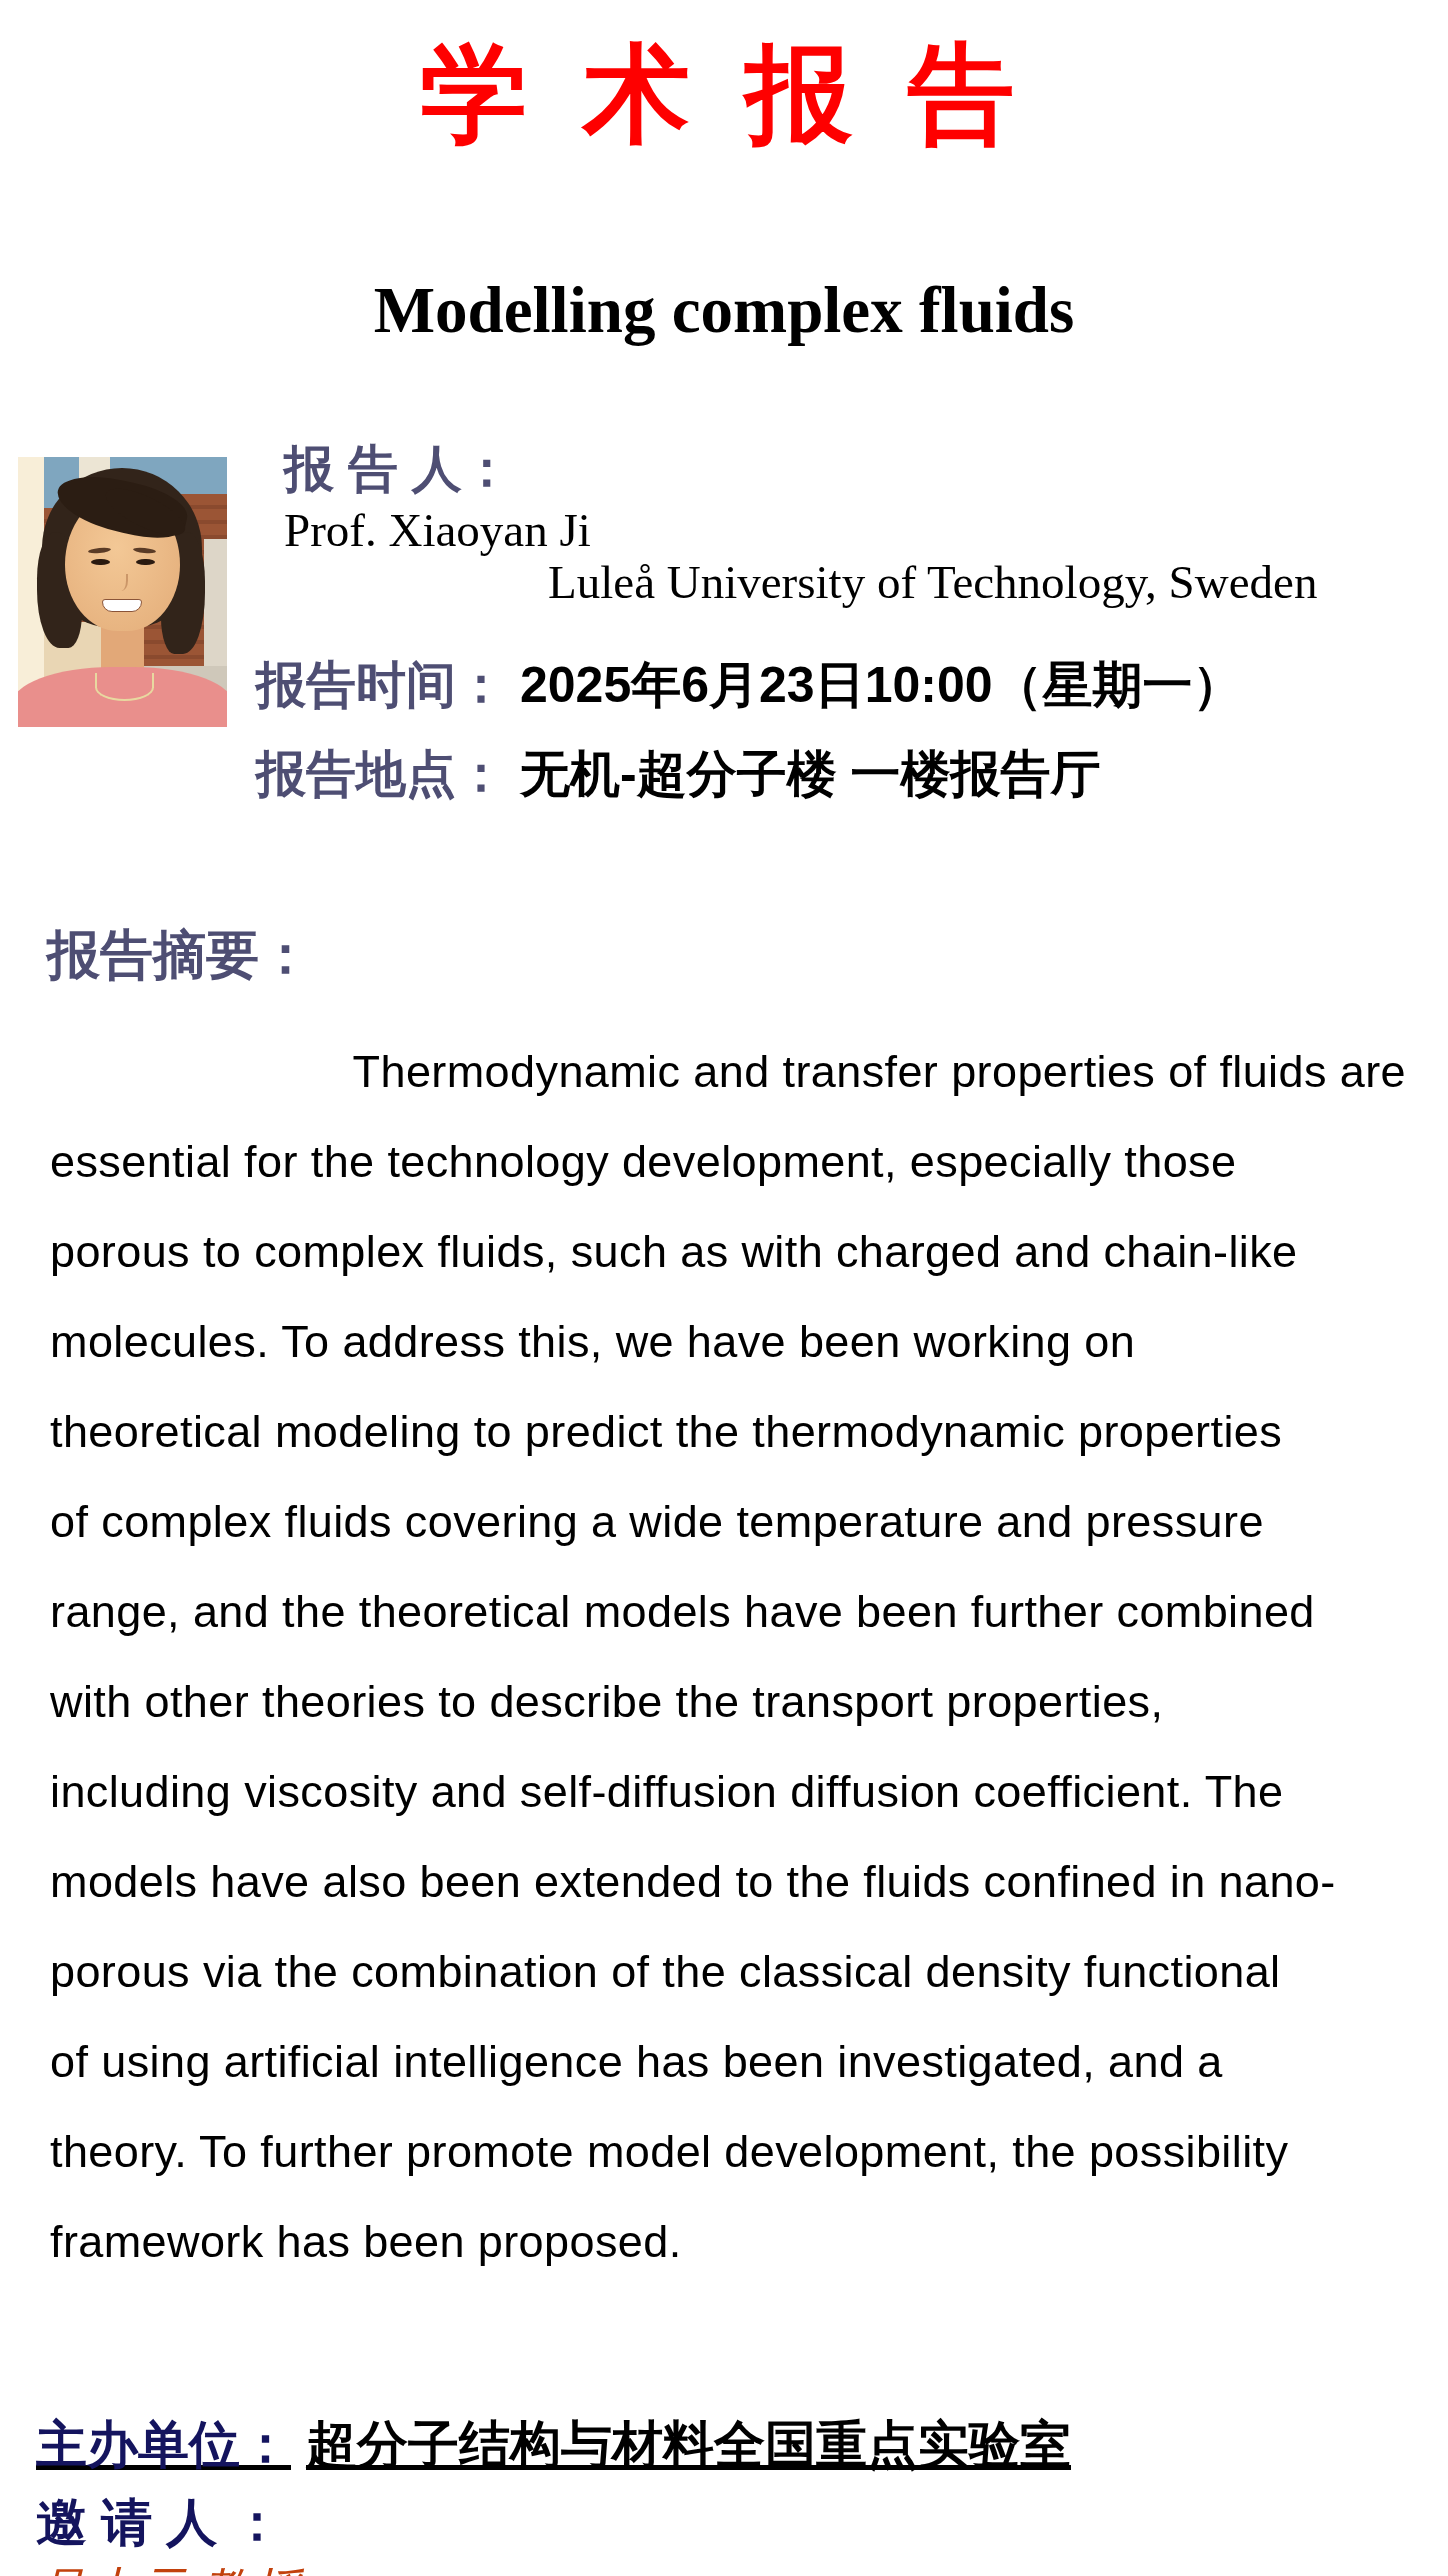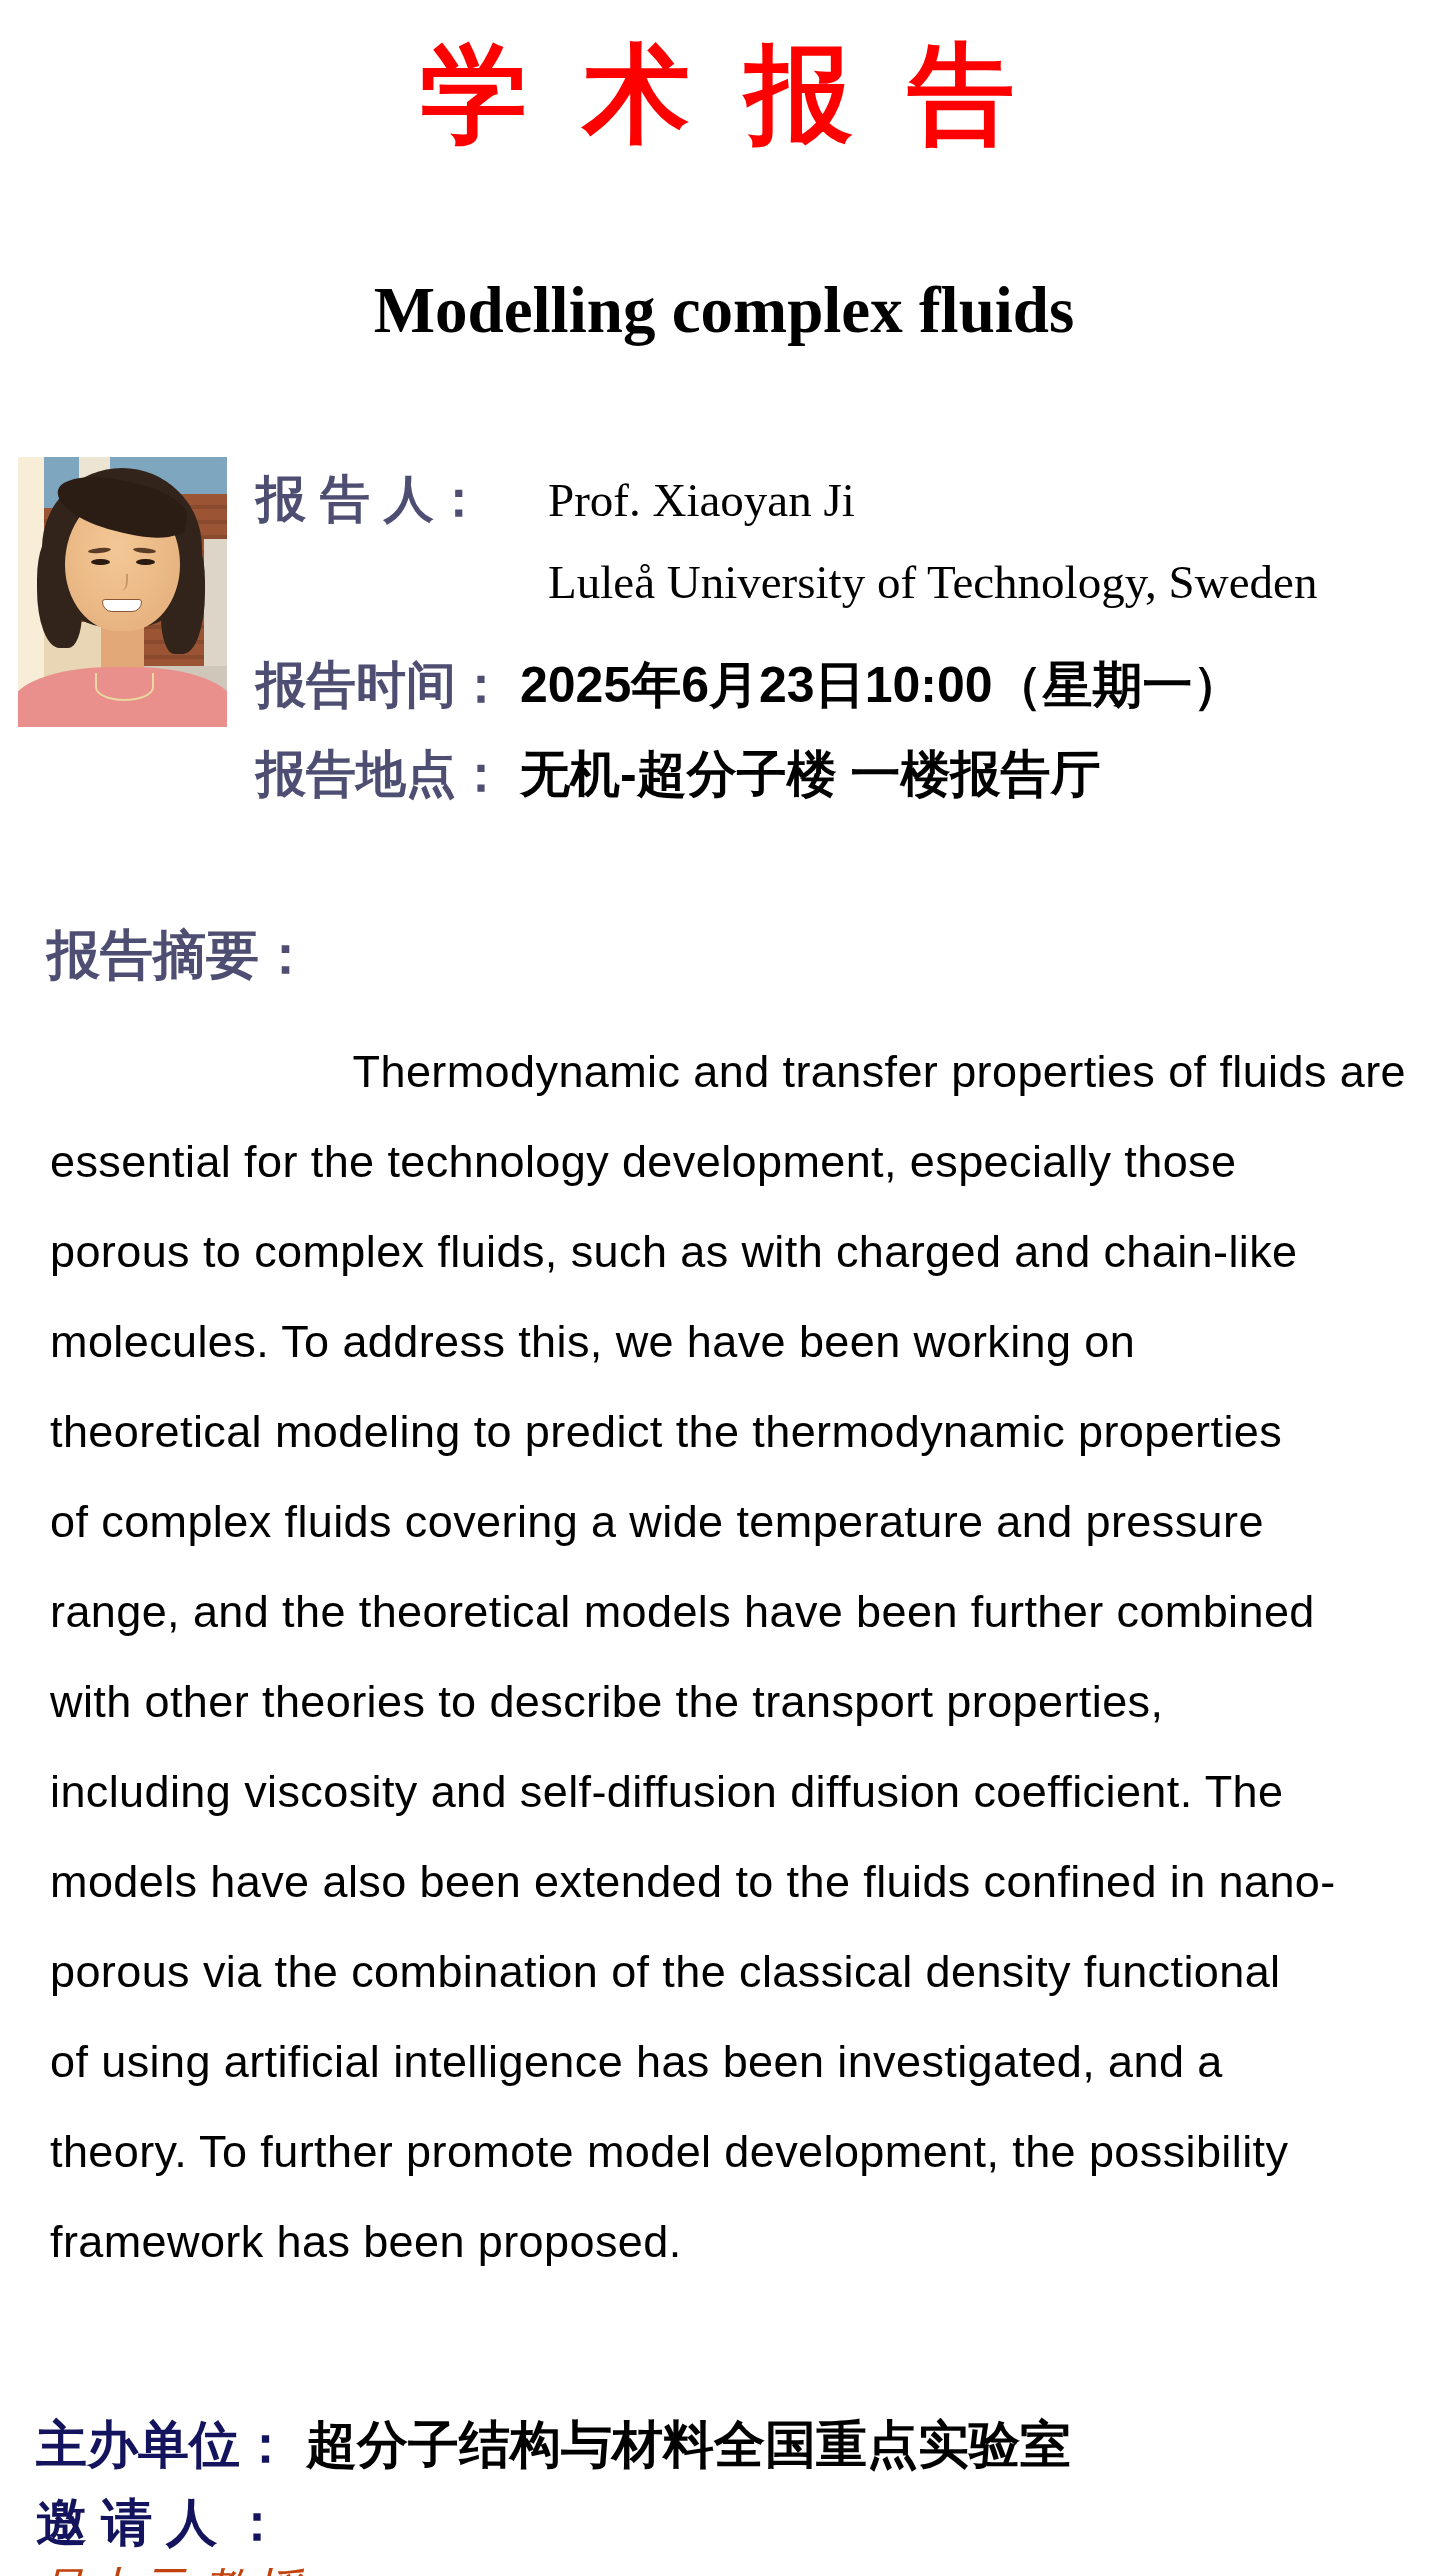--- a/index.html
+++ b/index.html
@@ -59,21 +59,21 @@
     color: #000000;
     font-family: "Liberation Serif", "DejaVu Serif", serif;
     margin-left: 28px;
   }
   .value-cjk {
     font-size: 50px;
     font-weight: bold;
     color: #000000;
     font-family: "Liberation Sans", "DejaVu Sans", sans-serif;
   }
-  .row-speaker { top: 466px; }
+  .row-speaker { top: 436px; flex-direction: column; }
   .row-affil   { top: 555px; }
   .row-time    { top: 652px; }
   .row-venue   { top: 741px; }
 
   
   .abstract-heading {
     position: absolute;
     left: 47px; top: 920px;
     font-size: 53px;
     font-weight: bold;
@@ -114,21 +114,21 @@
     font-size: 51px;
     font-weight: bold;
     color: #000000;
   }
   .footer-value-normal {
     font-size: 50px;
     font-weight: normal;
     color: #c2410c;
     font-style: italic;
   }
-  .row-host    { top: 2411px; }
+  .row-host    { top: 2411px; text-decoration: underline; }
   .row-inviter { top: 2489px; flex-direction: column; }
 
   
   .photo {
     position: absolute;
     left: 18px; top: 457px;
     width: 209px; height: 270px;
     overflow: hidden;
     background: #e9d6b4;
   }

